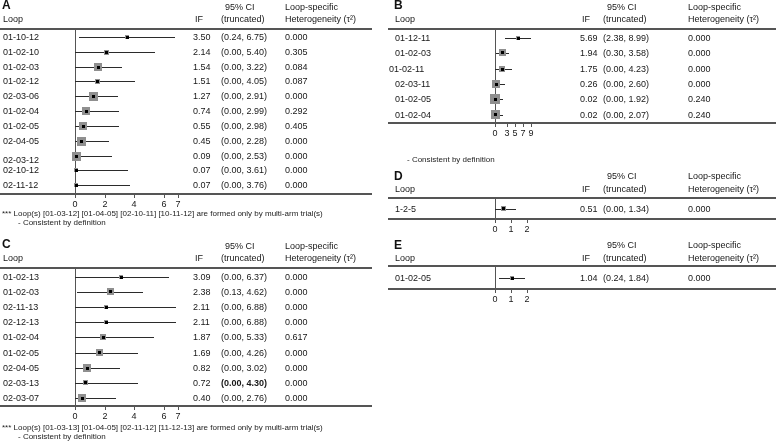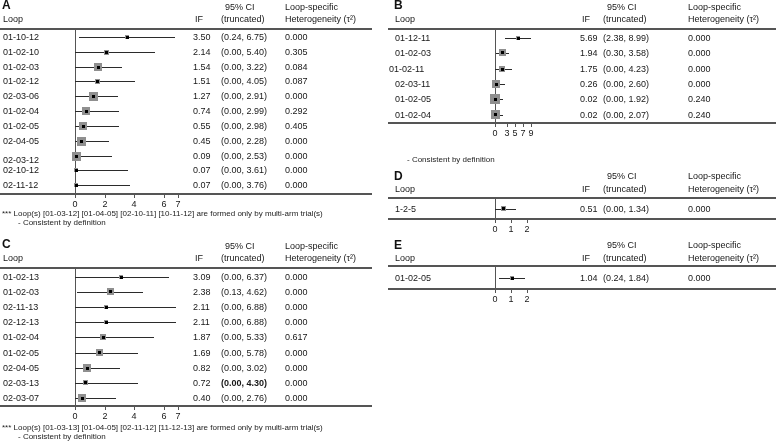--- a/index.html
+++ b/index.html
@@ -299,21 +299,21 @@
         <div class="abs t" style="left: 221px; top: 3px;">(0.00, 5.33)</div>
         <div class="abs t" style="left: 285px; top: 3px;">0.617</div>
       </div>
       <div class="abs" style="left: 0px; top: 106px; width: 372px; height: 15px;">
         <div class="abs t" style="left: 3px; top: 3px;">01-02-05</div>
         <div class="abs ciline" style="left: 75px; top: 8px; width: 63px;"></div>
         <div class="abs marker" style="left: 96px; top: 4px; width: 7px; height: 7px;">
           <div class="dot"></div>
         </div>
         <div class="abs t" style="left: 193px; top: 3px;">1.69</div>
-        <div class="abs t" style="left: 221px; top: 3px;">(0.00, 5.78)</div>
+        <div class="abs t" style="left: 221px; top: 3px;">(0.00, 4.26)</div>
         <div class="abs t" style="left: 285px; top: 3px;">0.000</div>
       </div>
       <div class="abs" style="left: 0px; top: 121px; width: 372px; height: 15px;">
         <div class="abs t" style="left: 3px; top: 3px;">02-04-05</div>
         <div class="abs ciline" style="left: 75px; top: 8px; width: 45px;"></div>
         <div class="abs marker" style="left: 83px; top: 4px; width: 8px; height: 8px;">
           <div class="dot"></div>
         </div>
         <div class="abs t" style="left: 193px; top: 3px;">0.82</div>
         <div class="abs t" style="left: 221px; top: 3px;">(0.00, 3.02)</div>

